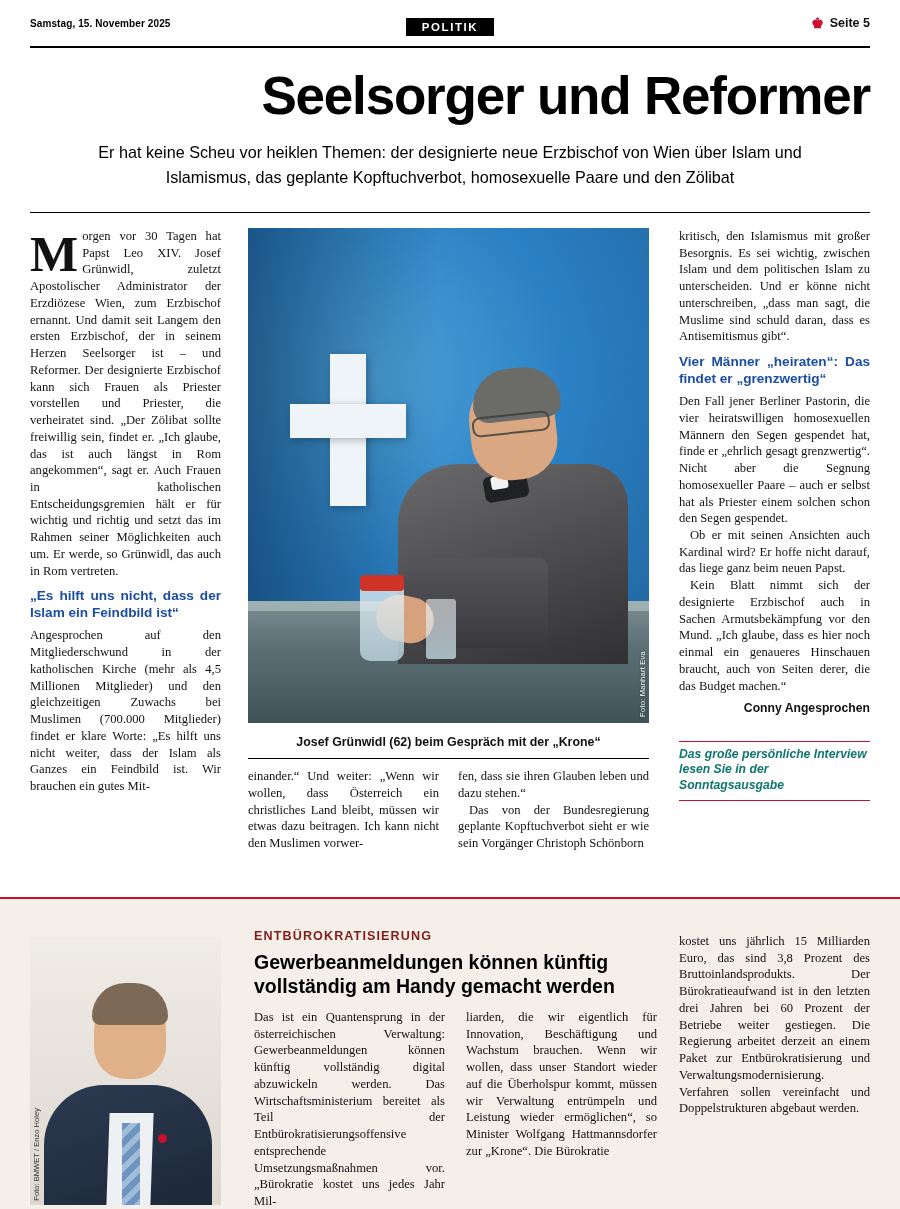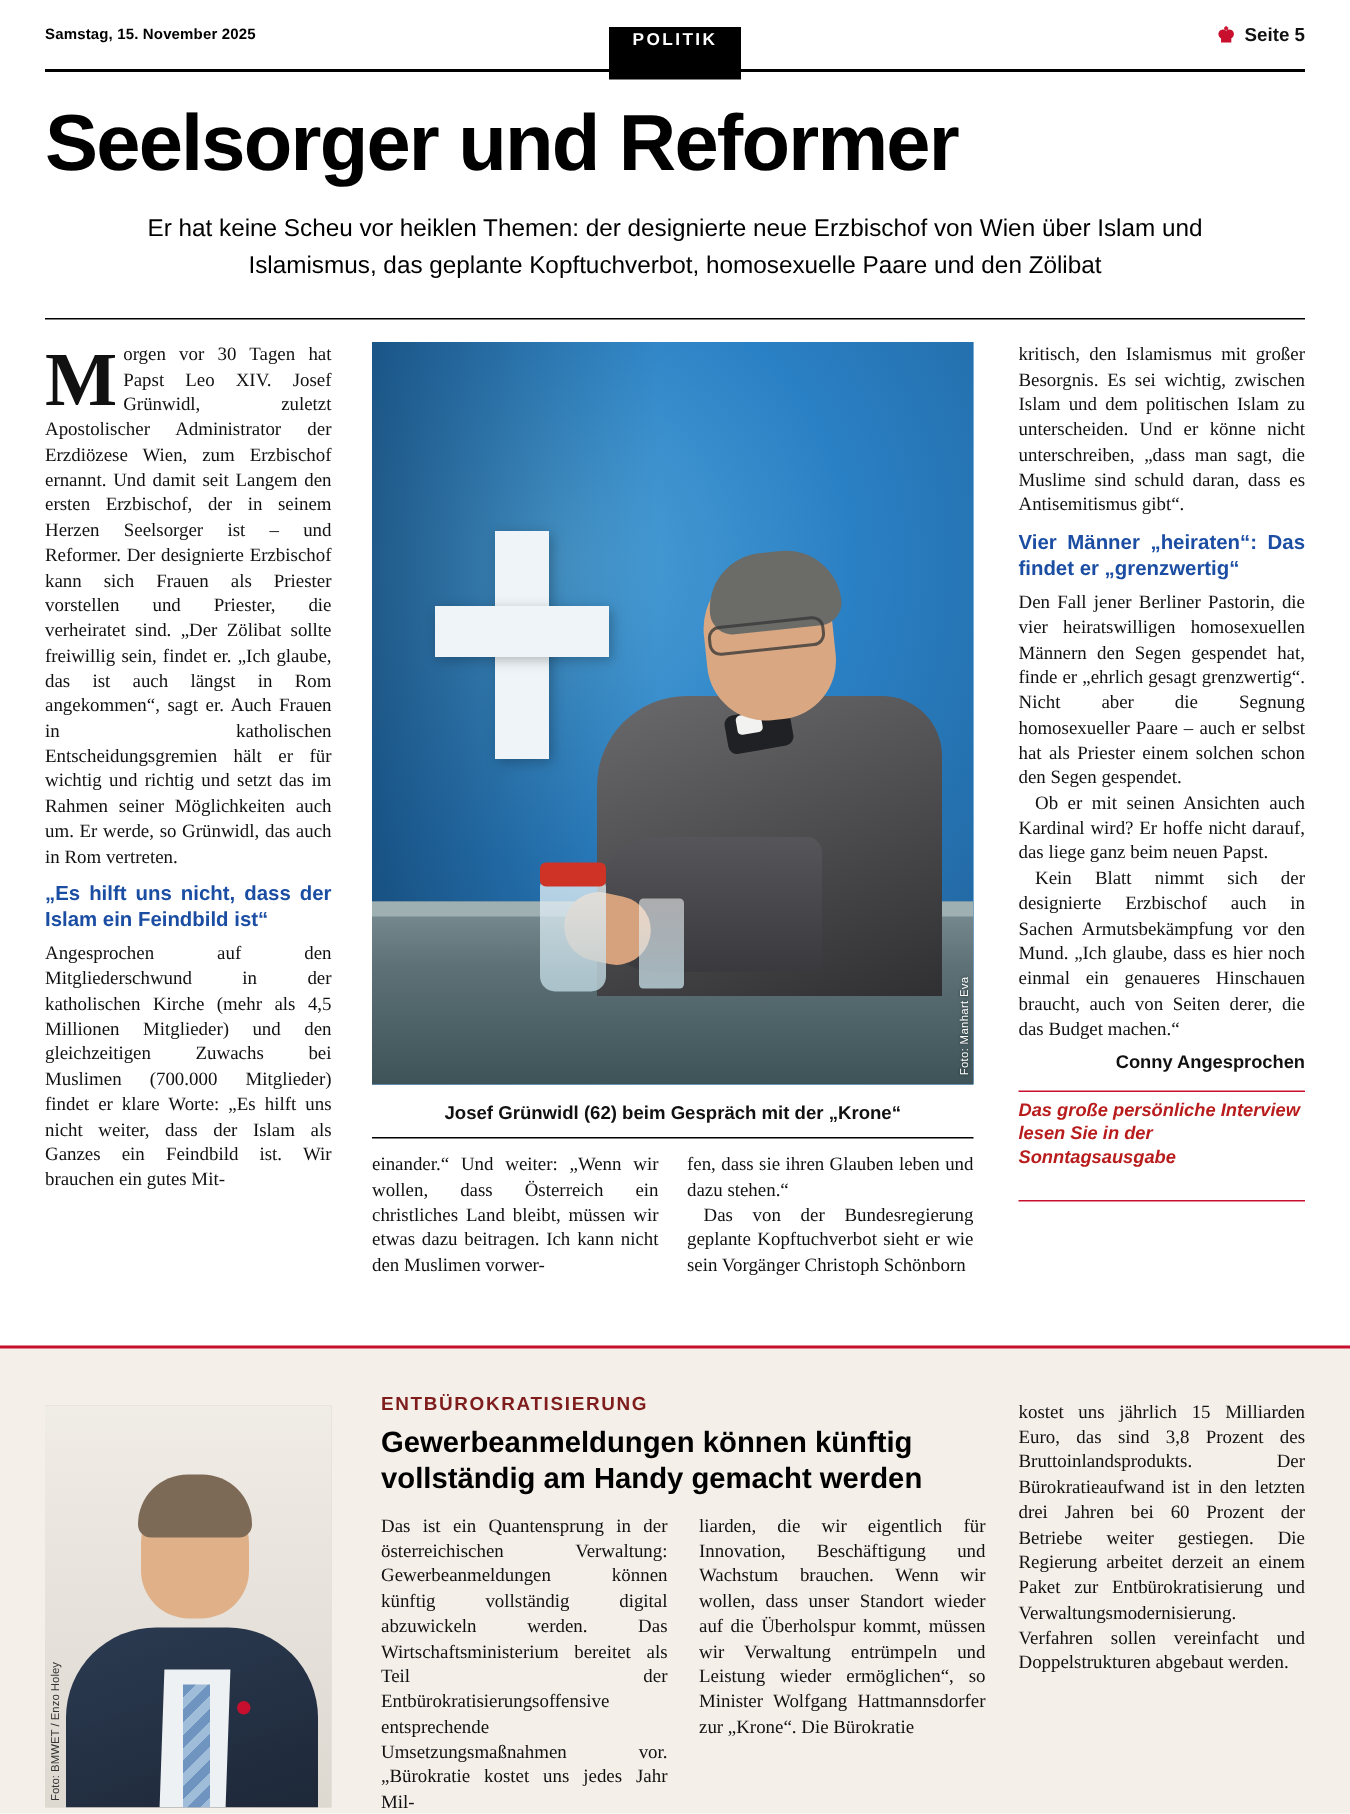--- a/index.html
+++ b/index.html
@@ -49,21 +49,21 @@
     display: flex;
     justify-content: center;
     pointer-events: none;
   }
   .masthead .section {
     background: #000;
     color: #fff;
     font-size: 11.5px;
     font-weight: bold;
     letter-spacing: 1.6px;
-    padding: 3px 16px 20px 16px;
+    padding: 3px 16px 3px 16px;
     font-family: "Liberation Sans", sans-serif;
   }
   .masthead .pageno {
     display: flex;
     align-items: center;
     gap: 6px;
     font-size: 12.5px;
     font-weight: bold;
   }
   .crown {
@@ -79,21 +79,21 @@
     height: 2px;
     background: #000;
   }
 
   
   .headline {
     position: absolute;
     top: 68px;
     left: 30px;
     width: 840px;
-    text-align: left;
+    text-align: right;
     font-family: "Liberation Sans", sans-serif;
     font-weight: bold;
     font-size: 53px;
     letter-spacing: -1.2px;
     line-height: 1.05;
     color: #000;
   }
   .subhead {
     position: absolute;
     top: 140px;
@@ -153,25 +153,25 @@
     margin: 9px 0 5px 0;
   }
   .byline {
     text-align: right;
     font-family: "Liberation Sans", sans-serif;
     font-weight: bold;
     font-size: 12.2px;
     margin-top: 6px;
   }
   .teaser {
-    margin-top: 10px;
+    margin-top: 24px;
     border-top: 1.5px solid #c8102e;
     border-bottom: 1.5px solid #c8102e;
-    padding: 5px 0 20px 0;
-    color: #b91c1c;
+    padding: 5px 0 6px 0;
+    color: #0f766e;
     font-family: "Liberation Sans", sans-serif;
     font-weight: bold;
     font-style: italic;
     font-size: 12.2px;
     line-height: 1.3;
     text-align: left;
   }
 
   
   .photo-block {

